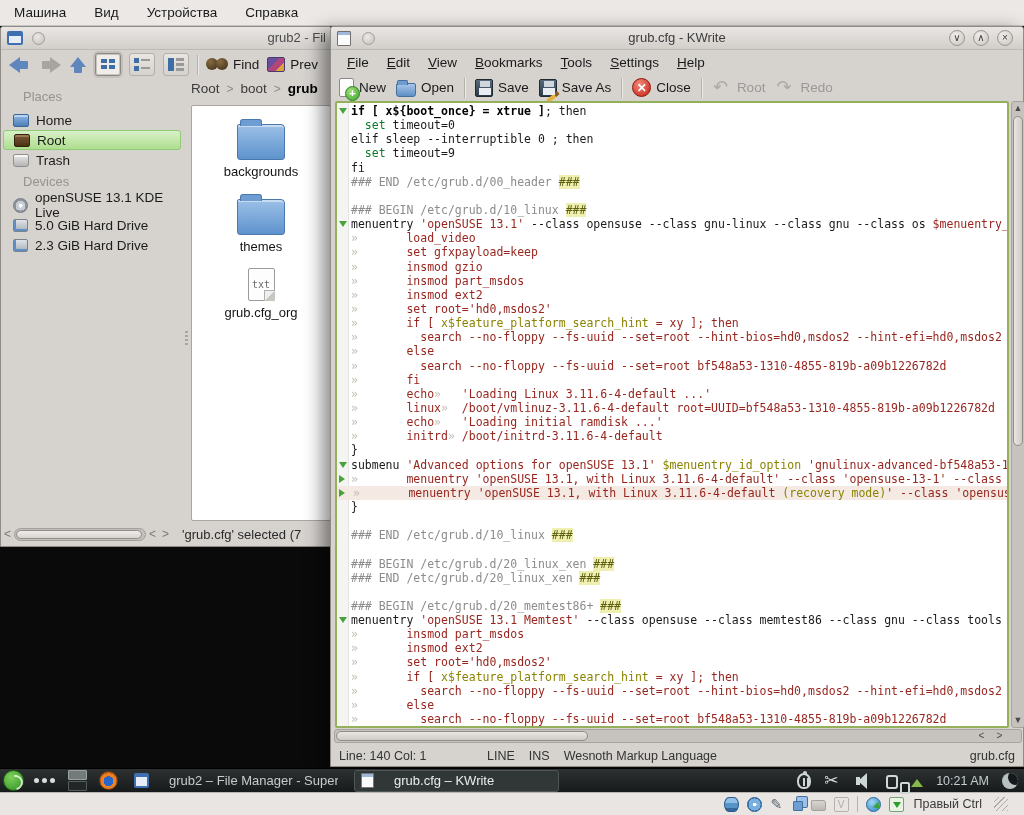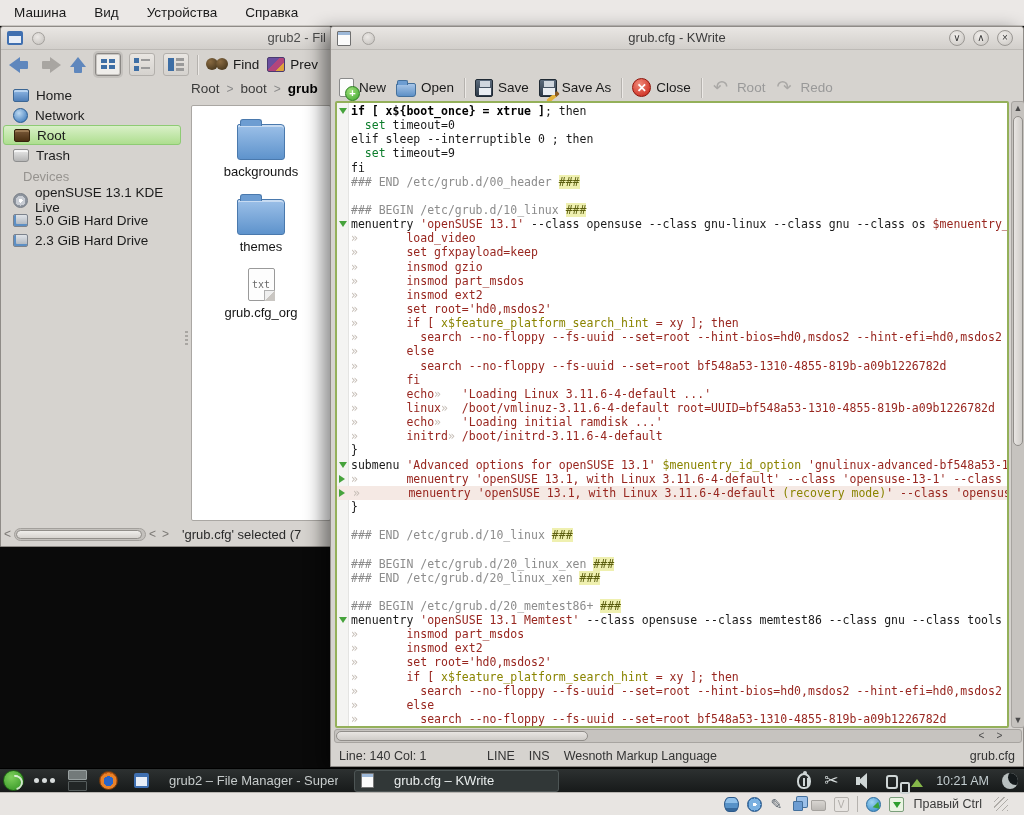--- a/index.html
+++ b/index.html
@@ -298,28 +298,25 @@
       </span>
     </div>
     <div class="fm-breadcrumb" id="fm-breadcrumb">
         <span>Root</span>
         <span class="sep">&gt;</span>
         <span>boot</span>
         <span class="sep">&gt;</span>
         <span class="last">grub</span>
       </div>
     <div class="fm-sidebar">
+      <div class="side-header">Places</div>
       <div id="places-list">
           <div class="side-item">
             <span class="pl-ic ic-home"></span>
             <span>Home</span>
-          </div>
-          <div class="side-item">
-            <span class="pl-ic ic-network"></span>
-            <span>Network</span>
           </div>
           <div class="side-item sel">
             <span class="pl-ic ic-root"></span>
             <span>Root</span>
           </div>
           <div class="side-item">
             <span class="pl-ic ic-trash"></span>
             <span>Trash</span>
           </div>
         </div>
@@ -369,20 +366,29 @@
 
   <div class="win" id="kwrite-window">
     <div class="titlebar">
       <span class="kw-appicon"></span>
       <span class="menu-circle"></span>
       <span class="title-text" id="kw-title">grub.cfg - KWrite</span>
       <span class="winbtn" id="kw-min">∨</span>
       <span class="winbtn" id="kw-max">∧</span>
       <span class="winbtn" id="kw-close">×</span>
     </div>
+    <div class="kw-menubar" id="kw-menubar">
+        <span class="kw-menu-item">File</span>
+        <span class="kw-menu-item">Edit</span>
+        <span class="kw-menu-item">View</span>
+        <span class="kw-menu-item">Bookmarks</span>
+        <span class="kw-menu-item">Tools</span>
+        <span class="kw-menu-item">Settings</span>
+        <span class="kw-menu-item">Help</span>
+      </div>
     <div class="kw-toolbar" id="kw-toolbar">
         <span class="kw-tbtn">
           <span class="tbic ic-new"></span>
           <span>New</span>
         </span>
         <span class="kw-tbtn">
           <span class="tbic ic-open"></span>
           <span>Open</span>
         </span>
         <span class="tb-sep"></span>

